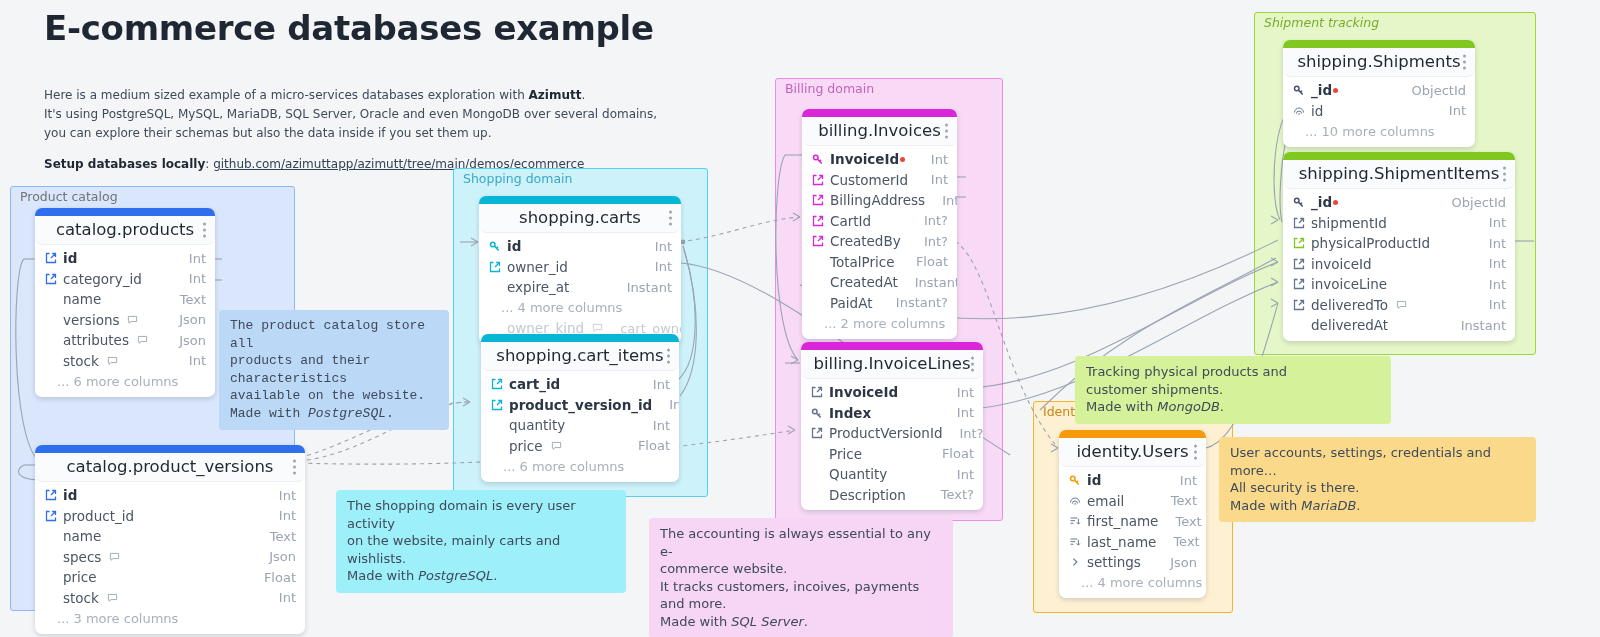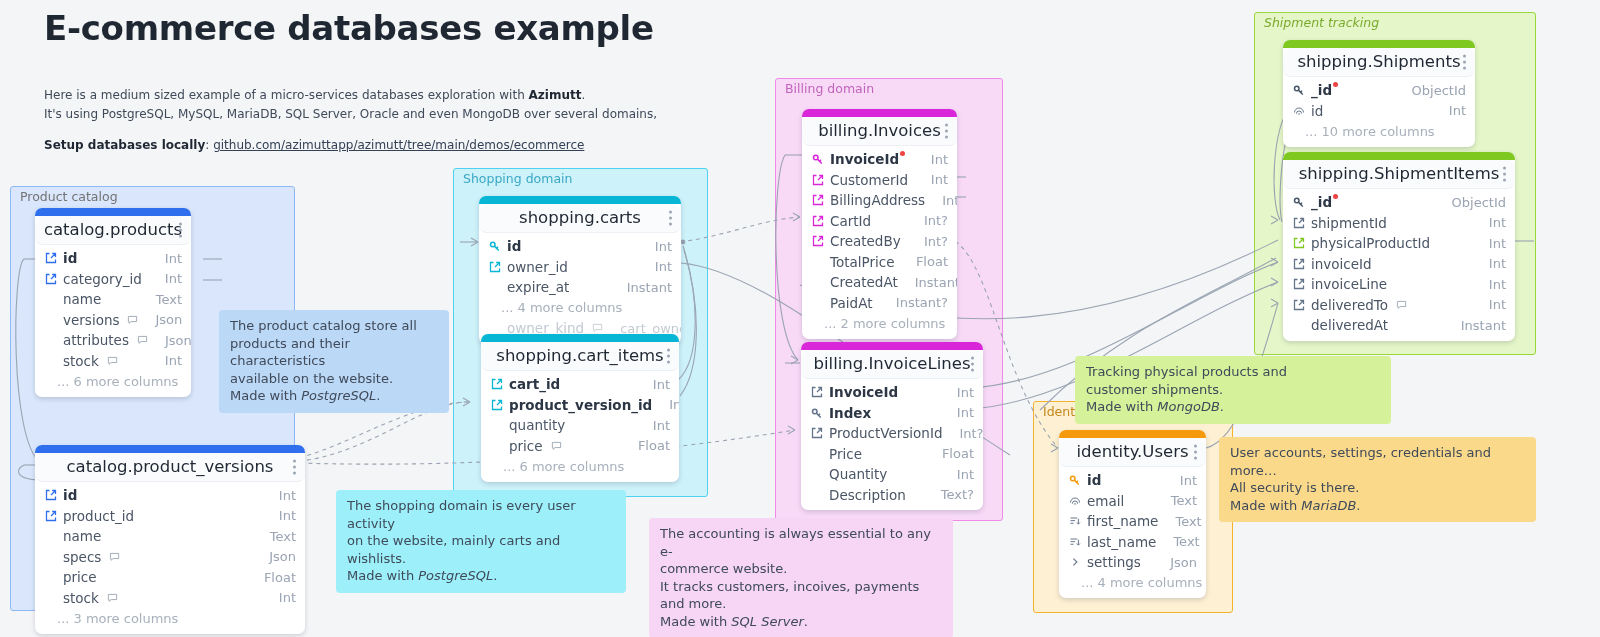--- a/index.html
+++ b/index.html
@@ -68,47 +68,48 @@
     padding:0 9px 0 9px; height:20.5px; font-size:13.5px; white-space:nowrap;
   }
   .row .ic { width:14px; flex:0 0 14px; display:inline-flex; align-items:center; justify-content:center; }
   .row .cname { color:#4a5565; }
   .row .ctype { margin-left:auto; color:#9aa4b2; font-size:13px; padding-left:12px; }
   .row.pk .cname, .row.fk-bold .cname { font-weight:700; color:#2c3645; }
   .row.more { color:#a8b0bb; font-size:13px; padding-left:22px; }
   .row .note-bubble { margin-left:3px; }
   .dot-red { width:5px; height:5px; border-radius:50%; background:#ef4444;
              display:inline-block; vertical-align:super; margin-left:-2px; }
-  .row .cname-wrap { display:inline-flex; align-items:flex-start; gap:3px; }
+  .row .cname-wrap { display:inline-flex; align-items:center; gap:3px; }
 
   
   .row.clipped .cname, .row.clipped .ctype { color:#c3cad3; }
 
   
   .note {
     position:absolute; border-radius:4px; padding:7px 10px 8px 11px;
     font-size:13px; line-height:17.5px; color:#3f4a59;
   }
   .note i { font-style:italic; }
-  .n-blue   { background:#bcd8f7; }
+  .n-blue   { background:#bcd8f7;font-family:Liberation Mono, monospace; }
   .n-cyan   { background:#9df0fa; }
   .n-pink   { background:#f6d5f5; }
   .n-green  { background:#d5f29a; }
   .n-orange { background:#fbd98b; }
 </style>
 </head>
 <body>
 
 <div class="canvas">
 
   <div class="hdr">
     <h1>E-commerce databases example</h1>
     <p class="intro">
       <span>Here is a medium sized example of a micro-services databases exploration with </span><b>Azimutt</b><span>.</span><br>
       <span>It's using PostgreSQL, MySQL, MariaDB, SQL Server, Oracle and even MongoDB over several domains,</span><br>
+      <span>you can explore their schemas but also the data inside if you set them up.</span>
     </p>
     <p class="setup">
       <b>Setup databases locally</b><span>: </span><a href="#">github.com/azimuttapp/azimutt/tree/main/demos/ecommerce</a>
     </p>
   </div>
 
   <div class="domain d-catalog" style="left:10px; top:186px; width:285px; height:425px;">
     <span class="dlabel">Product catalog</span>
   </div>
 
@@ -190,21 +191,21 @@
       <path d="M1278,303 l-7,-4 M1278,303 l-7,4"></path>
       <path d="M1058,448 l-7,-4 M1058,448 l-7,4"></path>
       <path d="M42,480 l-7,-4 M42,480 l-7,4"></path>
     </g>
     <g fill="#9aa4b2">
       <circle cx="683" cy="242" r="2.4"></circle>
       <circle cx="1290" cy="107" r="2.4"></circle>
     </g>
   </svg>
 
-  <div class="tbl" style="left:35px; top:208px; width:156px;">
+  <div class="tbl" style="left:35px; top:208px; width:180px;">
     <div class="bar" style="background:#2f6fed"></div>
     <div class="thead">
       <span class="tname">catalog.products</span>
       <span class="kebab">
           <i></i>
           <i></i>
           <i></i>
         </span>
     </div>
     <div class="rows">

